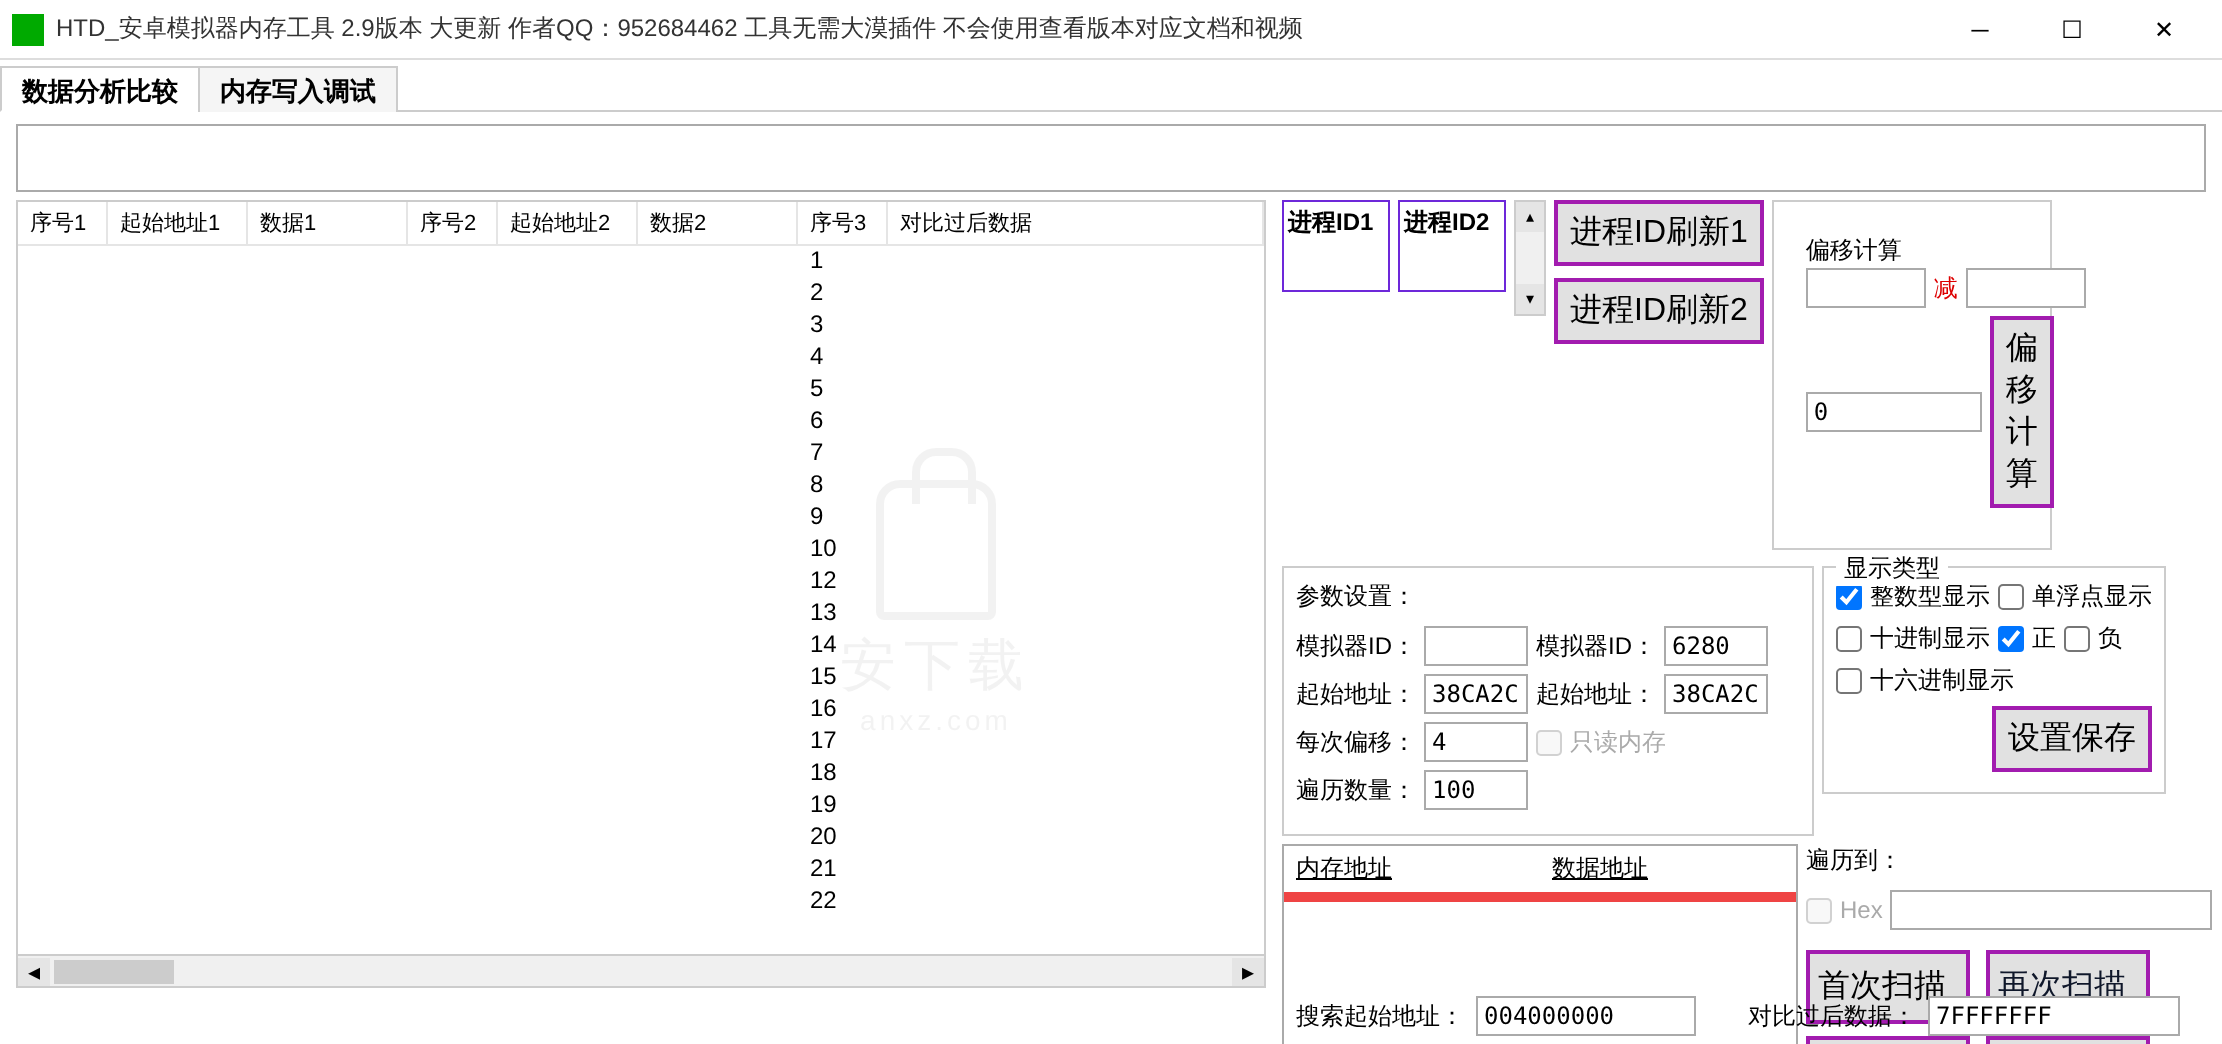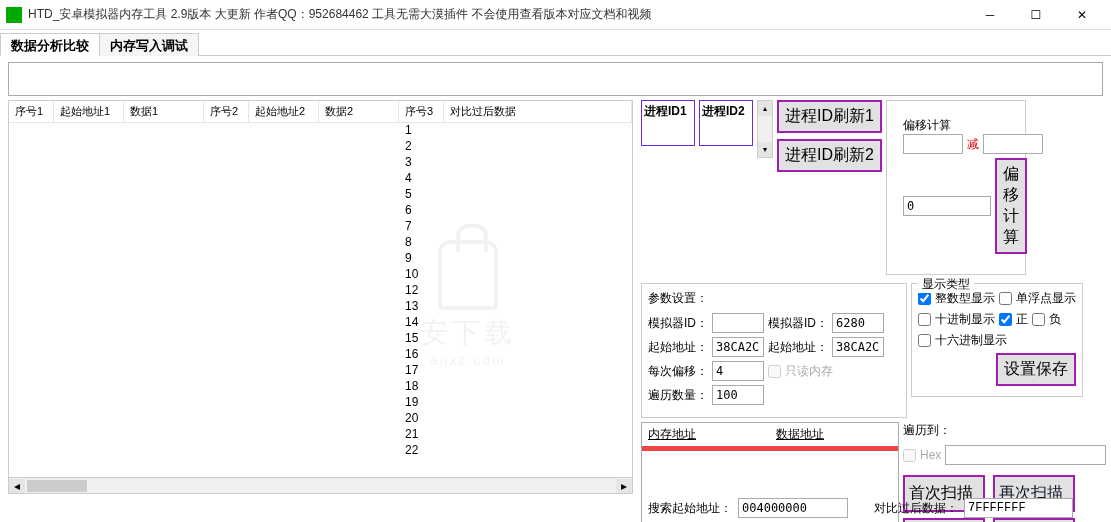--- a/index.html
+++ b/index.html
@@ -430,20 +430,20 @@
         </div>
       </div>
     </div>
   </div>
 </div>
 
 <div class="bottom">
   <span class="lbl">搜索起始地址：</span>
   <input class="inp" style="width: 110px;" value="004000000">
   <span class="lbl" style="margin-left:20px">对比过后数据：</span>
-  <input class="inp" style="width: 109px; font-family: Liberation Mono, monospace;" value="7FFFFFFF">
+  <input class="inp" style="width: 126px;" value="7FFFFFFF">
 </div>
 
 <div class="watermark">
   <div class="wm-icon"></div>
   <div class="wm1">安下载</div>
   <div class="wm2">anxz.com</div>
 </div>
 
 </body></html>

